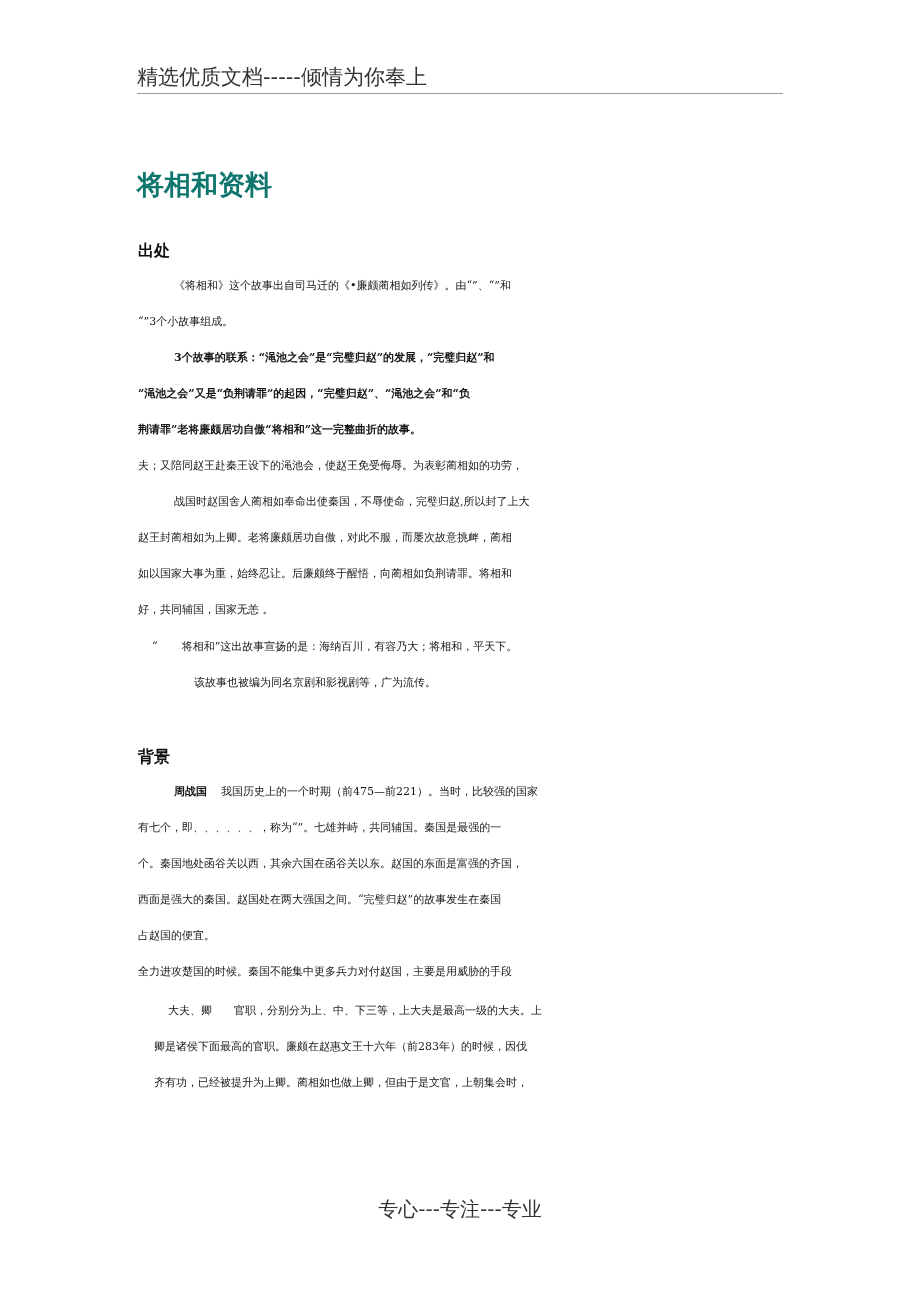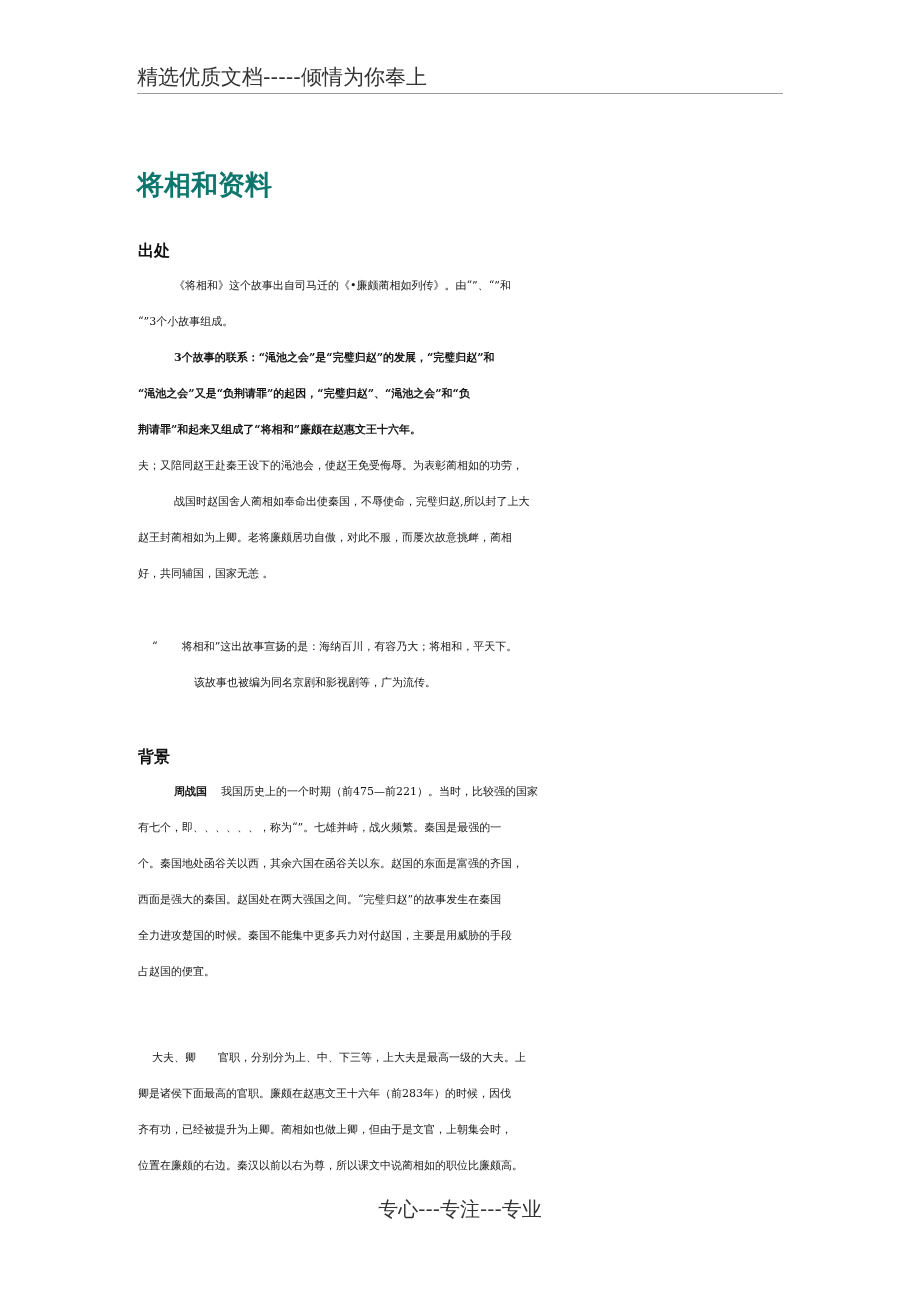--- a/index.html
+++ b/index.html
@@ -103,49 +103,49 @@
 <div class="section-heading" style="top:240px;">出处</div>
 
 <div class="para" style="top:268px;">
   <span class="line indent2">《将相和》这个故事出自司马迁的《•廉颇蔺相如列传》。由“”、“”和</span>
   <span class="line">“”3个小故事组成。</span>
 </div>
 
 <div class="para" style="top:340px;font-weight:bold;">
   <span class="line indent2">3个故事的联系：“渑池之会”是“完璧归赵”的发展，“完璧归赵”和</span>
   <span class="line">“渑池之会”又是“负荆请罪”的起因，“完璧归赵”、“渑池之会”和“负</span>
-  <span class="line">荆请罪”和起来又组成了“将相和”廉颇在赵惠文王十六年。</span>
+  <span class="line">荆请罪”老将廉颇居功自傲“将相和”这一完整曲折的故事。</span>
 </div>
 
 <div class="para" style="top:448px;">
   <span class="line">夫；又陪同赵王赴秦王设下的渑池会，使赵王免受侮辱。为表彰蔺相如的功劳，</span>
   <span class="line indent2">战国时赵国舍人蔺相如奉命出使秦国，不辱使命，完璧归赵,所以封了上大</span>
   <span class="line">赵王封蔺相如为上卿。老将廉颇居功自傲，对此不服，而屡次故意挑衅，蔺相</span>
+  <span class="line">如以国家大事为重，始终忍让。后廉颇终于醒悟，向蔺相如负荆请罪。将相和</span>
   <span class="line">好，共同辅国，国家无恙 。</span>
 </div>
 
 <div class="para" style="top:629px;">
   <span class="line indent-small"><span>“</span><span style="display:inline-block;width:24px;"></span><span>将相和”这出故事宣扬的是：海纳百川，有容乃大；将相和，平天下。</span></span>
 </div>
 
 <div class="para" style="top:665px;">
   <span class="line indent-3">该故事也被编为同名京剧和影视剧等，广为流传。</span>
 </div>
 
 <div class="section-heading" style="top:746px;">背景</div>
 
 <div class="para" style="top:774px;">
   <span class="line indent2"><span class="bold-term">周战国</span><span class="gap"></span><span>我国历史上的一个时期（前475—前221）。当时，比较强的国家</span></span>
-  <span class="line">有七个，即、、、、、、，称为“”。七雄并峙，战火频繁。秦国是最强的一</span>
+  <span class="line">有七个，即、、、、、、，称为“”。七雄并峙，共同辅国。秦国是最强的一</span>
   <span class="line">个。秦国地处函谷关以西，其余六国在函谷关以东。赵国的东面是富强的齐国，</span>
   <span class="line">西面是强大的秦国。赵国处在两大强国之间。“完璧归赵”的故事发生在秦国</span>
+  <span class="line">占赵国的便宜。</span>
   <span class="line">全力进攻楚国的时候。秦国不能集中更多兵力对付赵国，主要是用威胁的手段</span>
-  <span class="line">占赵国的便宜。</span>
 </div>
 
-<div class="para" style="top:1040px;">
+<div class="para" style="top:993px;margin-left:16px;">
   <span class="line indent-small"><span>大夫、卿</span><span class="gap" style="width:22px;"></span><span>官职，分别分为上、中、下三等，上大夫是最高一级的大夫。上</span></span>
   <span class="line">卿是诸侯下面最高的官职。廉颇在赵惠文王十六年（前283年）的时候，因伐</span>
   <span class="line">齐有功，已经被提升为上卿。蔺相如也做上卿，但由于是文官，上朝集会时，</span>
-  <span class="line">位置在廉颇的右边。秦汉以前以右为尊，所以课文中说蔺相如的职位比廉颇高。</span>
 </div>
 
 <div class="page-footer">专心---专注---专业</div>
 
 </body></html>

